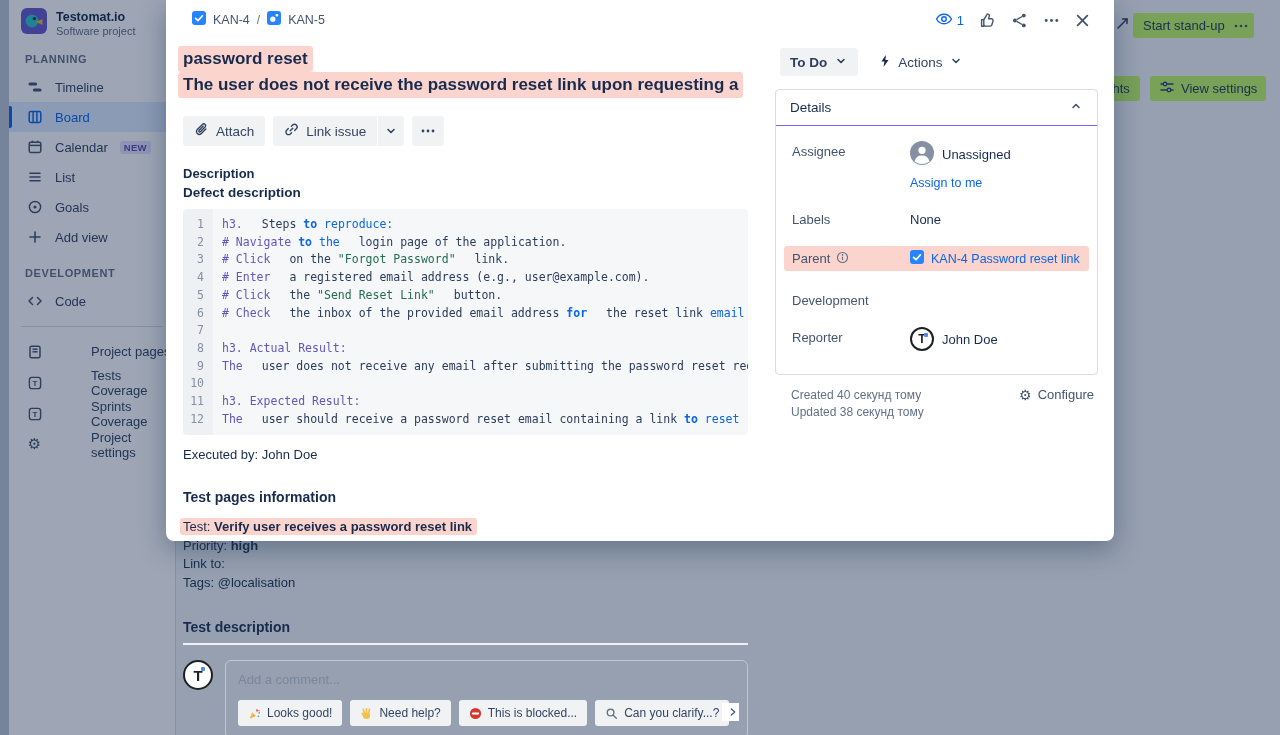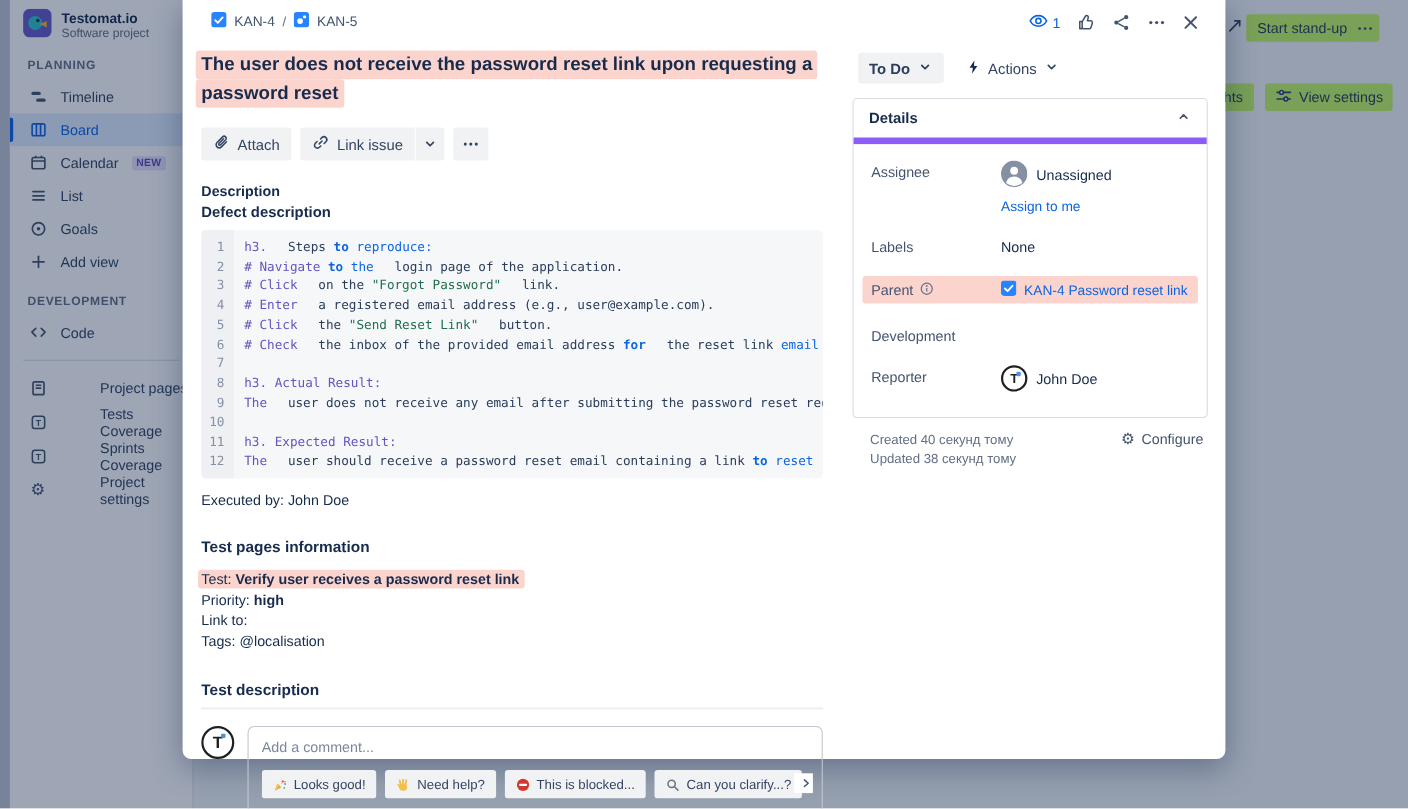--- a/index.html
+++ b/index.html
@@ -31,21 +31,21 @@
             justify-content:center; font-size:13px; font-weight:500; color:#2c3e5c; gap:6px; }
   #bh-expand { position:absolute; left:1115px; top:16px; }
   #standup   { left:1133px; top:13px; height:25px; padding:0 10px; }
   #bh-more   { left:1228px; top:13px; width:26px; height:25px; color:#44546f; }
   #insights  { left:1075px; top:76px; height:25px; padding:0 10px; }
   #view-settings { left:1150px; top:76px; height:25px; padding:0 9px; }
 
   .overlay { position:absolute; inset:0; background:rgba(9,30,66,.38); z-index:5; }
 
   
-  .modal { position:absolute; left:166px; top:0; width:948px; height:690px; background:#fff; z-index:10;
+  .modal { position:absolute; left:166px; top:0; width:948px; height:541px; background:#fff; z-index:10;
            border-radius:0 0 8px 8px; box-shadow:0 8px 28px rgba(9,30,66,.35); padding:8px 16px 0 17px; }
   .m-header { display:flex; align-items:center; height:24px; }
   .breadcrumb { display:flex; align-items:center; gap:7px; padding-left:9px; }
   .bc-key { color:#44546f; font-size:12.5px; cursor:pointer; }
   .bc-sep { color:#626f86; font-size:12px; }
   .m-header-right { margin-left:auto; display:flex; align-items:center; gap:15px; padding-right:8px; }
   .watch { display:flex; gap:4px; color:#0c66e4; font-size:13px; font-weight:500; align-items:center; cursor:pointer; }
   .hicon { cursor:pointer; display:flex; align-items:center; }
 
   .m-body { display:flex; margin-top:4px; }
@@ -99,21 +99,21 @@
   .pill-more { position:absolute; right:8px; bottom:17px; background:#fff; padding:3px 0 3px 5px; cursor:pointer; display:flex; }
 
   
   .status-row { display:flex; align-items:center; gap:20px; margin-top:12px; padding-left:8px; }
   .status-btn { display:flex; gap:7px; align-items:center; height:28px; padding:0 10px; background:#f1f2f4;
                 border-radius:3px; font-size:13.5px; font-weight:600; color:#2c3e5c; border:none; cursor:pointer; font-family:inherit; }
   .actions-btn { display:flex; gap:6px; align-items:center; font-size:13.5px; font-weight:500; color:#344563;
                  background:none; border:none; cursor:pointer; font-family:inherit; }
   .details-card { margin-top:13px; margin-left:3px; border:1px solid #d8dce3; border-radius:4px; }
   .details-header { display:flex; align-items:center; justify-content:space-between; padding:9px 14px;
-                    border-bottom:6px solid #8b5cf6; font-size:13.5px; font-weight:700; color:#172b4d; cursor:pointer; }
+                    border-bottom:1px solid #8b5cf6; font-size:13.5px; font-weight:400; color:#172b4d; cursor:pointer; }
   .details-body { padding:15px 16px 4px; }
   .d-row { display:flex; align-items:flex-start; margin-bottom:19px; }
   .d-label { width:118px; flex:none; color:#44546f; font-size:13px; padding-top:3px; display:flex; gap:6px; align-items:center; }
   .d-value { font-size:13px; color:#172b4d; min-width:0; }
   .avatar-line { display:flex; gap:8px; align-items:center; }
   .assign-link { display:block; margin-top:8px; color:#0c66e4; font-size:12.5px; cursor:pointer; text-decoration:none; }
   .parent-row { background:#fcd4ce; border-radius:3px; margin:0 -8px 19px; padding:4px 8px; align-items:center; }
   .parent-row .d-label { padding-top:0; width:118px; }
   .parent-link { display:flex; gap:7px; color:#0c66e4; font-size:12.5px; font-weight:500; align-items:center; cursor:pointer; text-decoration:none;justify-content:space-between; }
   .details-footer { display:flex; justify-content:space-between; align-items:flex-start; margin:12px 4px 0 19px; }
@@ -333,22 +333,22 @@
             <line x1="11.5" y1="2.5" x2="2.5" y2="11.5"></line>
           </svg>
         </span>
     </div>
   </div>
 
   <div class="m-body">
 
     <div class="col-left">
       <h1 class="issue-title">
+        <span class="t-line"><span class="hl">password reset</span></span>
         <span class="t-line"><span class="hl">The user does not receive the password reset link upon requesting a</span></span>
-        <span class="t-line"><span class="hl">password reset</span></span>
       </h1>
 
       <div class="toolbar">
         <button class="btn">
           <span><svg width="15" height="15" viewBox="0 0 15 15" fill="none" stroke="#344563" stroke-width="1.4" stroke-linecap="round">
                 <path d="M11.9 6.9l-4.6 4.6a2.8 2.8 0 01-4-4l5.1-5.1a1.9 1.9 0 012.7 2.7L6.4 9.8a1 1 0 01-1.4-1.4l4.2-4.2"></path>
               </svg></span>
           <span>Attach</span>
         </button>
         <span class="split">

